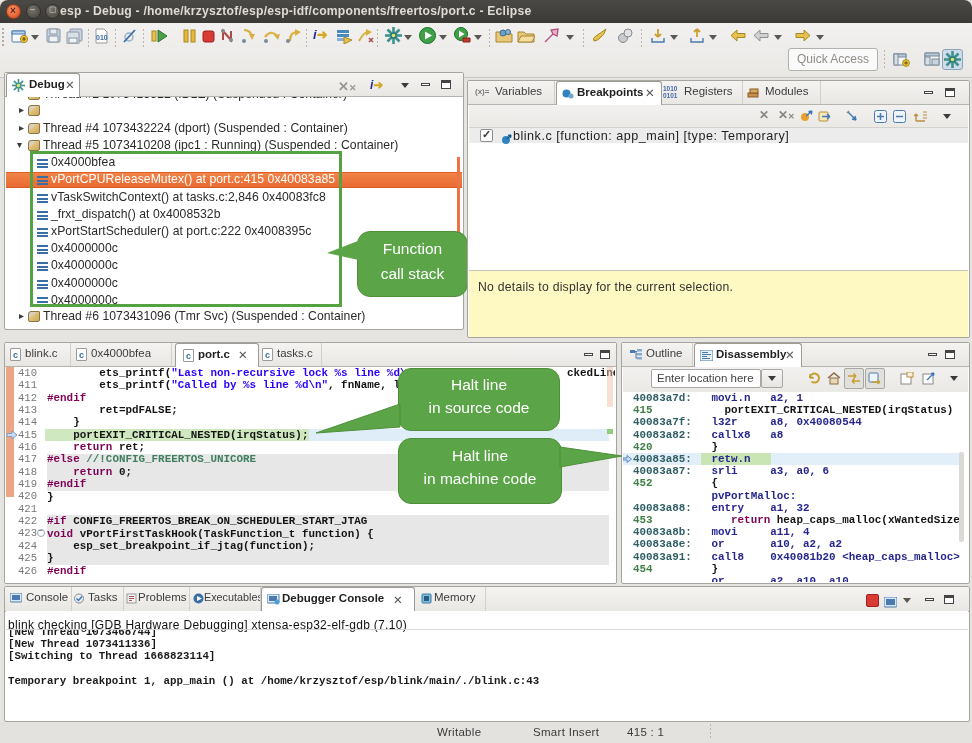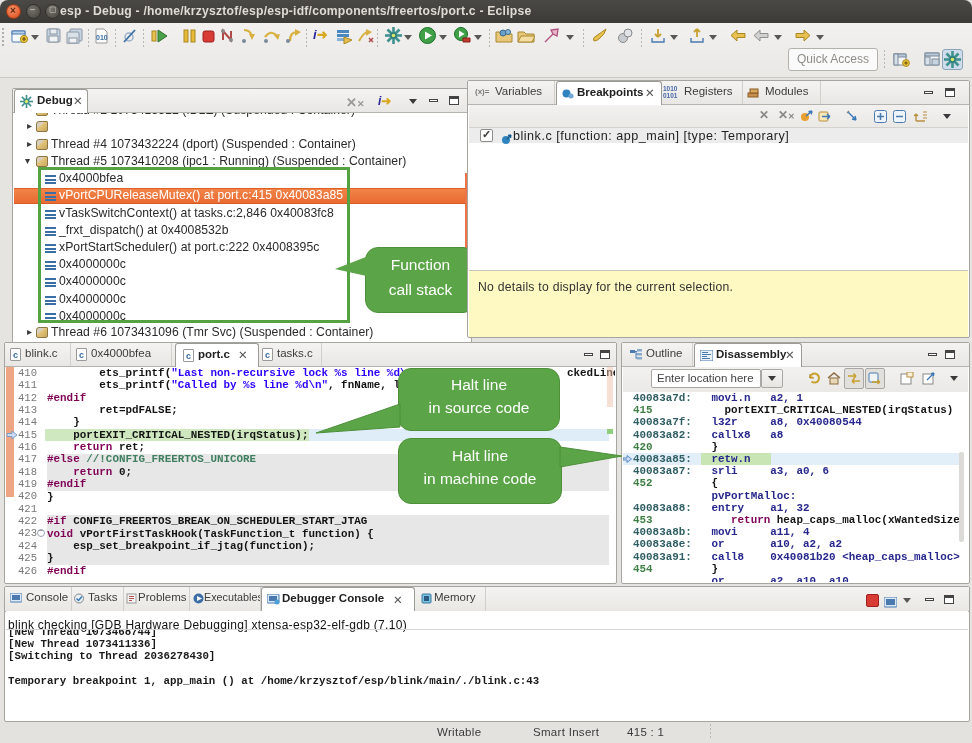--- a/index.html
+++ b/index.html
@@ -227,21 +227,21 @@
               <rect x="0" y="7.2" width="17" height="2.6"></rect>
               <rect x="7.2" y="0" width="2.6" height="17" transform="rotate(45 8.5 8.5)"></rect>
               <rect x="7.2" y="0" width="2.6" height="17" transform="rotate(-45 8.5 8.5)"></rect>
             </g>
             <circle cx="8.5" cy="8.5" r="3.2" fill="#2d7a7a"></circle>
             <circle cx="8.5" cy="8.5" r="1.8" fill="#d8e867"></circle>
           </svg></div>
     </div>
   </div>
 
-  <div class="panel abs" style="left:4px;top:88px;width:458px;height:256px;margin-left:8px;">
+  <div class="panel abs" style="left:4px;top:72px;width:458px;height:256px;">
     <div class="tabbar"></div>
     <div class="tab act" style="left:1px;width:72px;">
       <span class="ic" style="left:5px;top:5px;">
         <svg width="13" height="13">
             <g fill="#3f9190">
               <circle cx="6.5" cy="6.5" r="3"></circle>
               <rect x="5.7" y="0" width="1.6" height="13"></rect>
               <rect x="0" y="5.7" width="13" height="1.6"></rect>
               <rect x="5.7" y="0" width="1.6" height="13" transform="rotate(45 6.5 6.5)"></rect>
               <rect x="5.7" y="0" width="1.6" height="13" transform="rotate(-45 6.5 6.5)"></rect>
@@ -689,21 +689,21 @@
       <div class="mini" style="left:939px;top:8px;">
           <span class="maxbox"></span>
         </div>
     </div>
     <div class="abs" style="left:1px;top:24px;width:962px;height:109px;background:#fff;">
       <div class="abs" style="left:2px;top:6.5px;font-size:12px;letter-spacing:0.3px;color:#111;">blink checking [GDB Hardware Debugging] xtensa-esp32-elf-gdb (7.10)</div>
       <div class="abs" style="left:0;top:18px;width:962px;height:1px;background:#d8d6d2;"></div>
       <div class="abs" style="left:0;top:19px;width:962px;height:90px;overflow:hidden;">
         <div class="con" style="left:2px;top:-4px;">[New Thread 1073468744]</div>
         <div class="con" style="left:2px;top:8px;">[New Thread 1073411336]</div>
-        <div class="con" style="left:2px;top:20px;">[Switching to Thread 2036278430]</div>
+        <div class="con" style="left:2px;top:20px;">[Switching to Thread 1668823114]</div>
         <div class="con" style="left:2px;top:44.5px;">Temporary breakpoint 1, app_main () at /home/krzysztof/esp/blink/main/./blink.c:43</div>
       </div>
     </div>
   </div>
 
   <div class="abs" style="left:0;top:722px;width:972px;height:21px;background:#e4e2de;">
     <div class="abs" style="left:437px;top:4px;font-size:11.5px;letter-spacing:0.3px;color:#3a3a3a;">Writable</div>
     <div class="abs" style="left:533px;top:4px;font-size:11.5px;letter-spacing:0.3px;color:#3a3a3a;">Smart Insert</div>
     <div class="abs" style="left:627px;top:4px;font-size:11.5px;letter-spacing:0.3px;color:#3a3a3a;">415 : 1</div>
     <div class="sep abs" style="left:710px;top:2px;height:16px;"></div>

